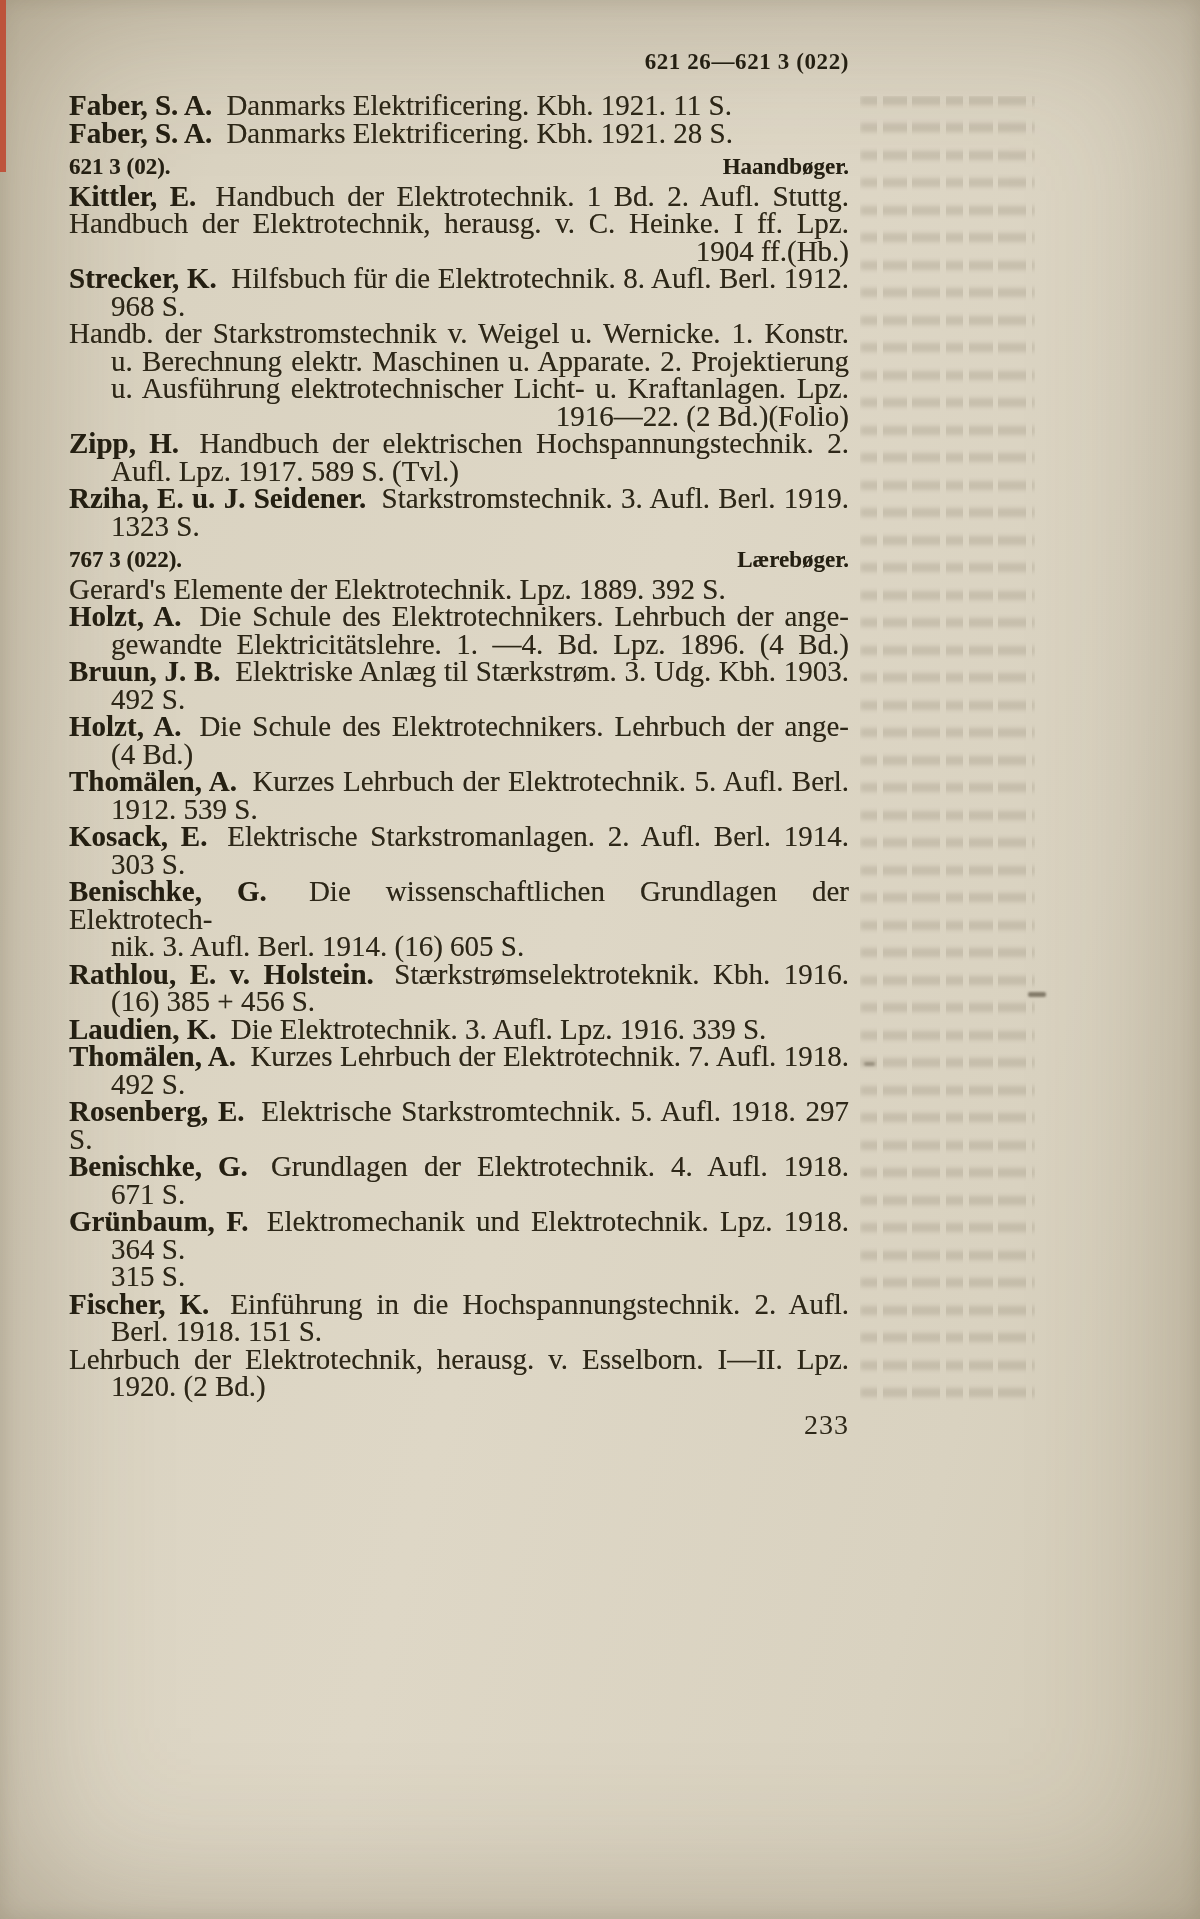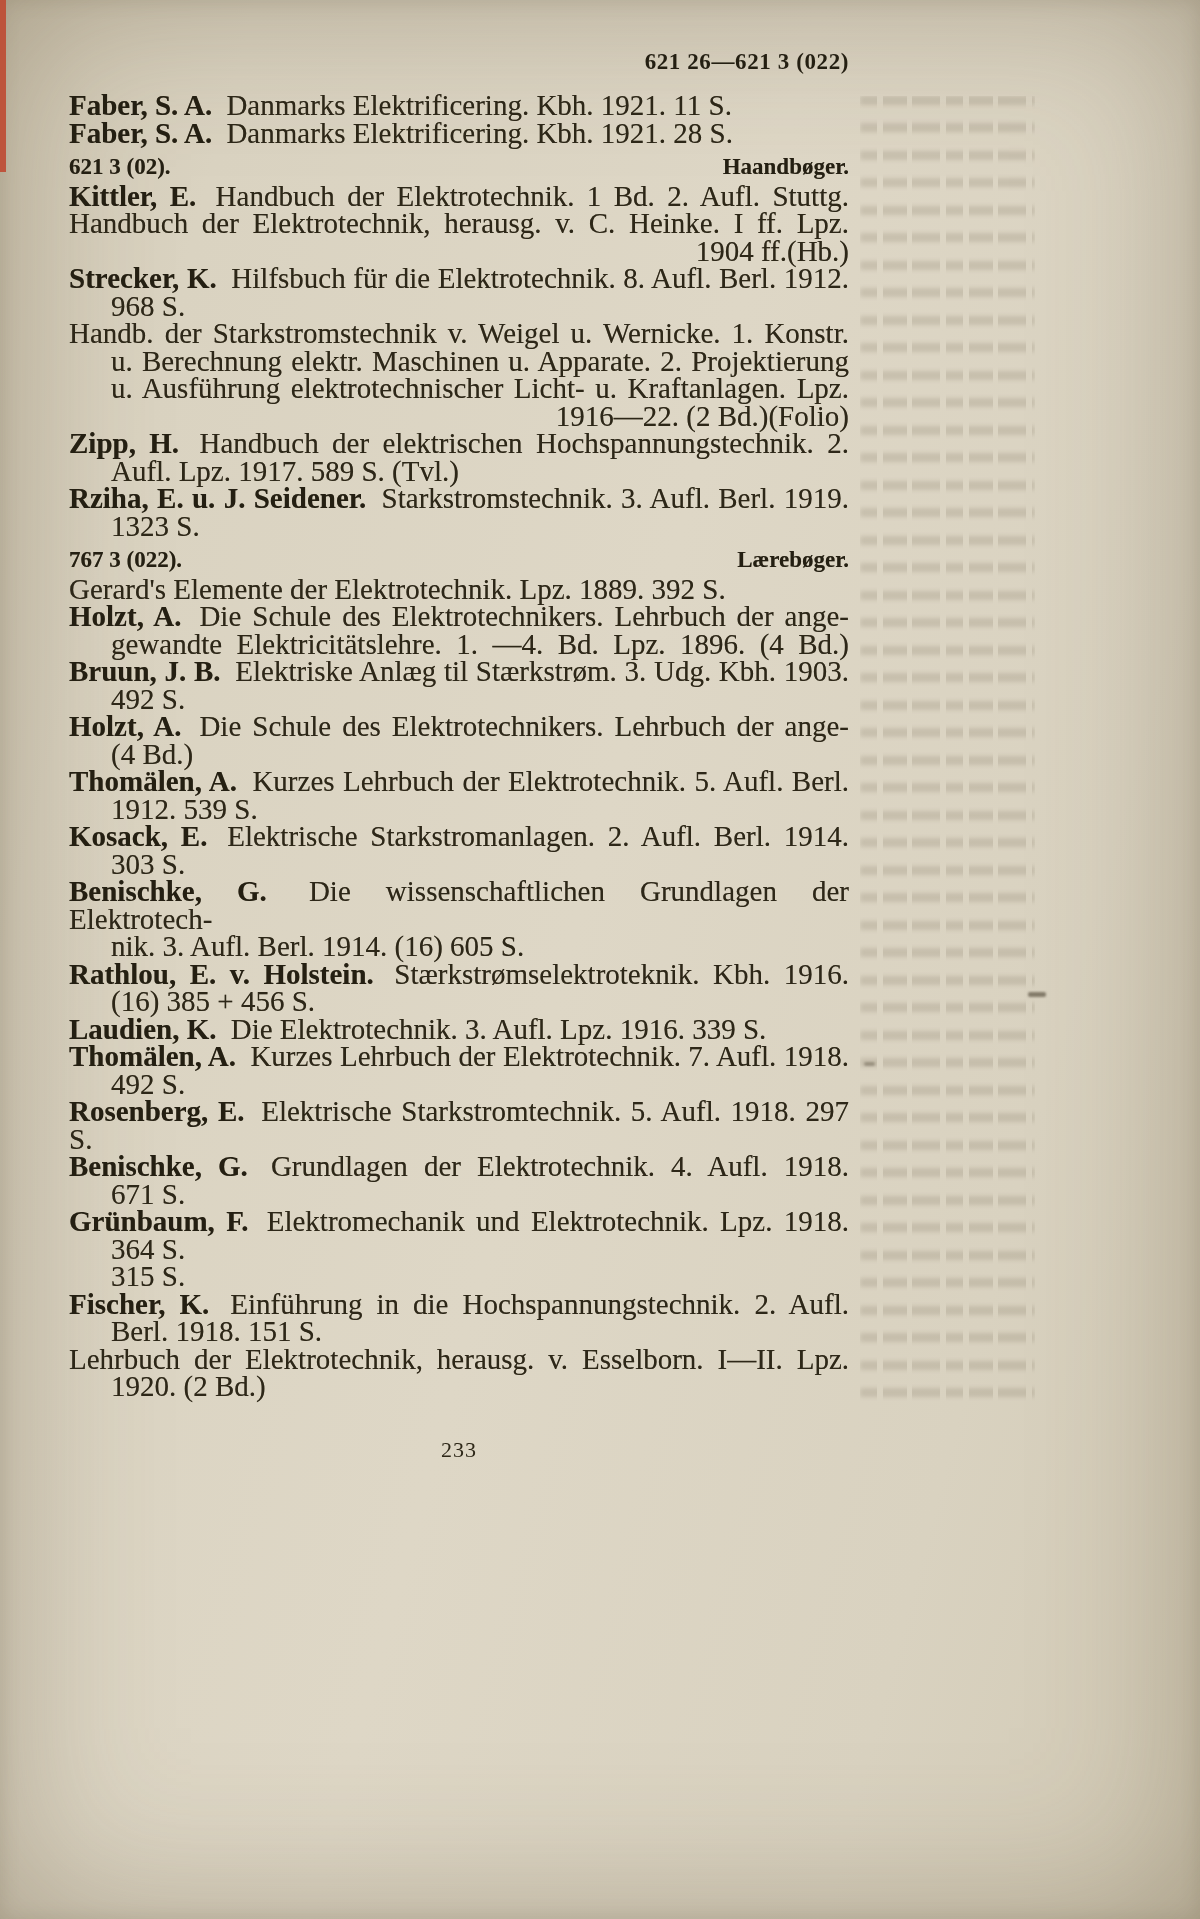--- a/index.html
+++ b/index.html
@@ -78,24 +78,24 @@
   .line.split { display: flex; justify-content: flex-end; }
   .line.section {
     display: flex; justify-content: space-between;
     font-weight: bold;
     font-size: 23px;
     margin: 6px 0 2px 0;
     color: #241f12;
     gap: 32px;
   }
   .page-number {
-    text-align: center;
-    font-size: 22px;
+    text-align: right;
+    font-size: 28px;
     letter-spacing: 1px;
-    margin-top: 36px;
+    margin-top: 8px;
   }
 </style>
 </head>
 <body>
 
 <div class="page" data-name="scanned-book-page">
   <div class="red-edge" data-name="scan-red-edge-mark"></div>
   <div class="ghost" data-name="bleedthrough-ghost-text"></div>
   <div class="speck s1" data-name="scan-speck"></div>
   <div class="speck s2" data-name="scan-speck"></div>

